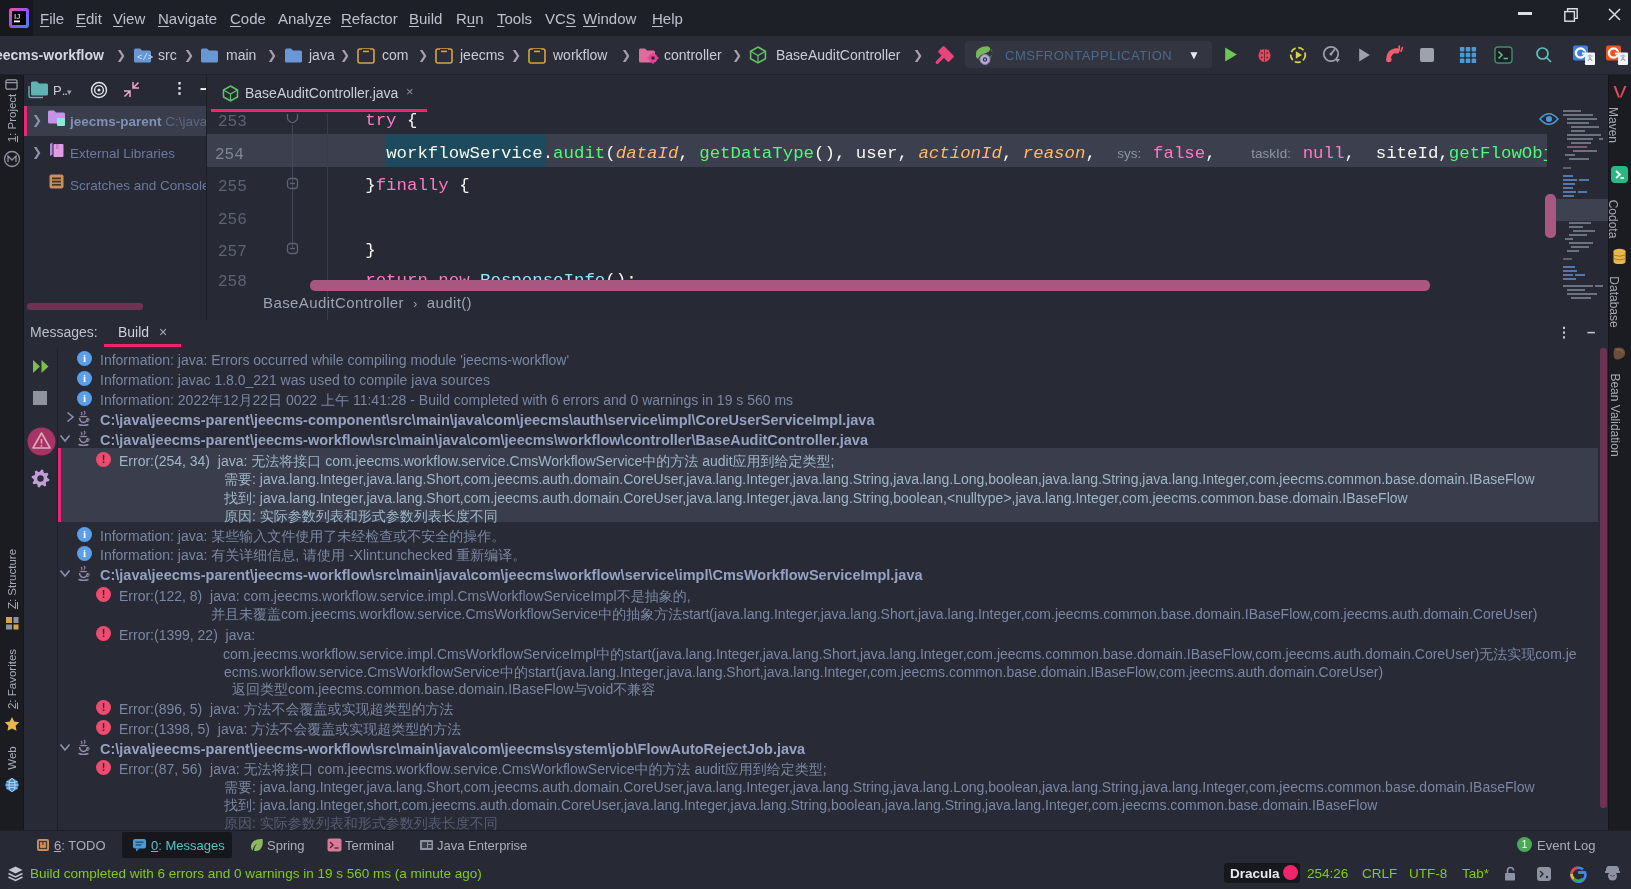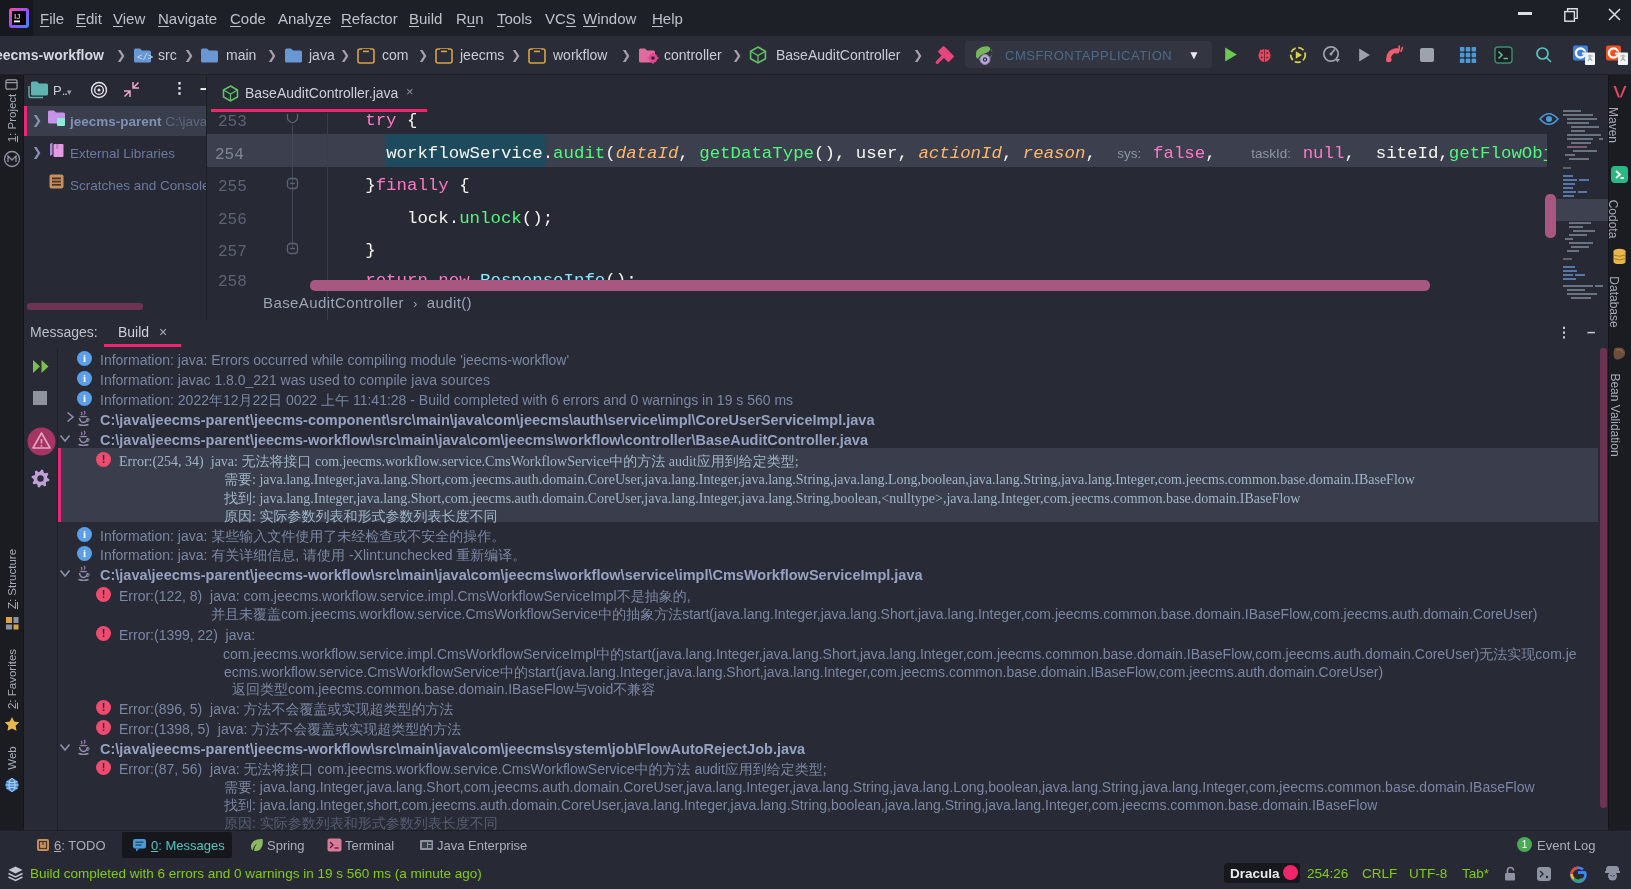--- a/index.html
+++ b/index.html
@@ -27,21 +27,21 @@
   
   #editor { left:207px; top:75px; width:1401px; height:245px; background:#272935; overflow:hidden; }
   .codeline { position:absolute; font-family:"Liberation Mono", monospace; font-size:17.4px; line-height:32.6px; white-space:pre; color:#f6f6f0; left:116.5px; }
   .lnum { position:absolute; font-family:"Liberation Mono", monospace; font-size:16px; color:#5c6372; }
   .kw { color:#ff79c6; } .fn { color:#50fa7b; } .par { color:#ffb86c; font-style:italic; }
   .hint { color:#8f95a5; font-size:13.5px; font-family:"Liberation Sans",sans-serif; padding:0 8px 0 11px; }
   
   #messages { left:24px; top:320px; width:1584px; height:510px; background:#282a35; overflow:hidden; }
   .mrow { position:absolute; font-size:14px; color:#7b87a3; white-space:nowrap; }
   .mpath { font-weight:bold; color:#96a2c2; font-size:14.5px;text-align:right; }
-  .msel { color:#9fb6c8;font-family:Liberation Serif, serif; }
+  .msel { color:#9fb6c8; }
   
   #toolbarB { left:0; top:830px; width:1631px; height:28px; background:#272a34; border-top:1px solid #1e2028; }
   .btab { position:absolute; color:#a9aeba; font-size:13px; top:7px; }
   #statusbar { left:0; top:858px; width:1631px; height:31px; background:#272a34; }
   .sbit { position:absolute; color:#84cc16; font-size:13.5px; top:8px; }
   svg { position:absolute; overflow:visible; }
 </style>
 </head>
 <body>
 
@@ -361,21 +361,20 @@
     <line x1="4" y1="6.5" x2="9" y2="6.5" stroke="#5c6372" stroke-width="1.3"></line>
   </svg>
   <svg class="ab" style="left:79px;top:167px" width="13" height="13" viewBox="0 0 13 13">
     <rect x="1.5" y="1.5" width="10" height="10" rx="3" fill="none" stroke="#5c6372" stroke-width="1.3"></rect>
     <line x1="4" y1="6.5" x2="9" y2="6.5" stroke="#5c6372" stroke-width="1.3"></line>
   </svg>
 
   <div class="codeline" style="top:30px;"><span>    </span><span class="kw">try</span> {</div>
   <div class="codeline" style="top:63px;"><span>      </span>workflowService.<span class="fn">audit</span>(<span class="par">dataId</span>, <span class="fn">getDataType</span>(), user, <span class="par">actionId</span>, <span class="par">reason</span>, <span class="hint">sys: </span><span class="kw">false</span>, <span class="hint" style="margin-left:14px">taskId: </span><span class="kw">null</span>,  siteId,<span class="fn">getFlowObje</span></div>
   <div class="codeline" style="top:95px;"><span>    </span>}<span class="kw">finally</span> {</div>
-  <div class="codeline" style="top:128px;"><span>        </span>lock.<span class="fn">unlock</span>();</div>
   <div class="codeline" style="top:160px;"><span>    </span>}</div>
   <div class="codeline" style="top:190px;"><span>    </span><span class="kw">return new</span> <span style="color:#8be9fd">ResponseInfo</span>();</div>
   <div class="ab" style="left:1340px;top:0;width:61px;height:245px;background:#272935;"></div>
 
   <div class="ab" style="left:103px;top:205px;width:1120px;height:11px;background:#a85880;border-radius:5px;"></div>
 
   <div class="ab" style="left:56px;top:219px;font-size:15px;letter-spacing:0.4px;color:#9ba3b5;">BaseAuditController &nbsp;<span style="font-size:12px">›</span>&nbsp; audit()</div>
 
   <svg class="ab" style="left:1332px;top:37px" width="20" height="14" viewBox="0 0 20 14">
     <path d="M1 7 Q10 -3.5 19 7 Q10 17.5 1 7 Z" fill="none" stroke="#4b9ad8" stroke-width="1.5"></path>

